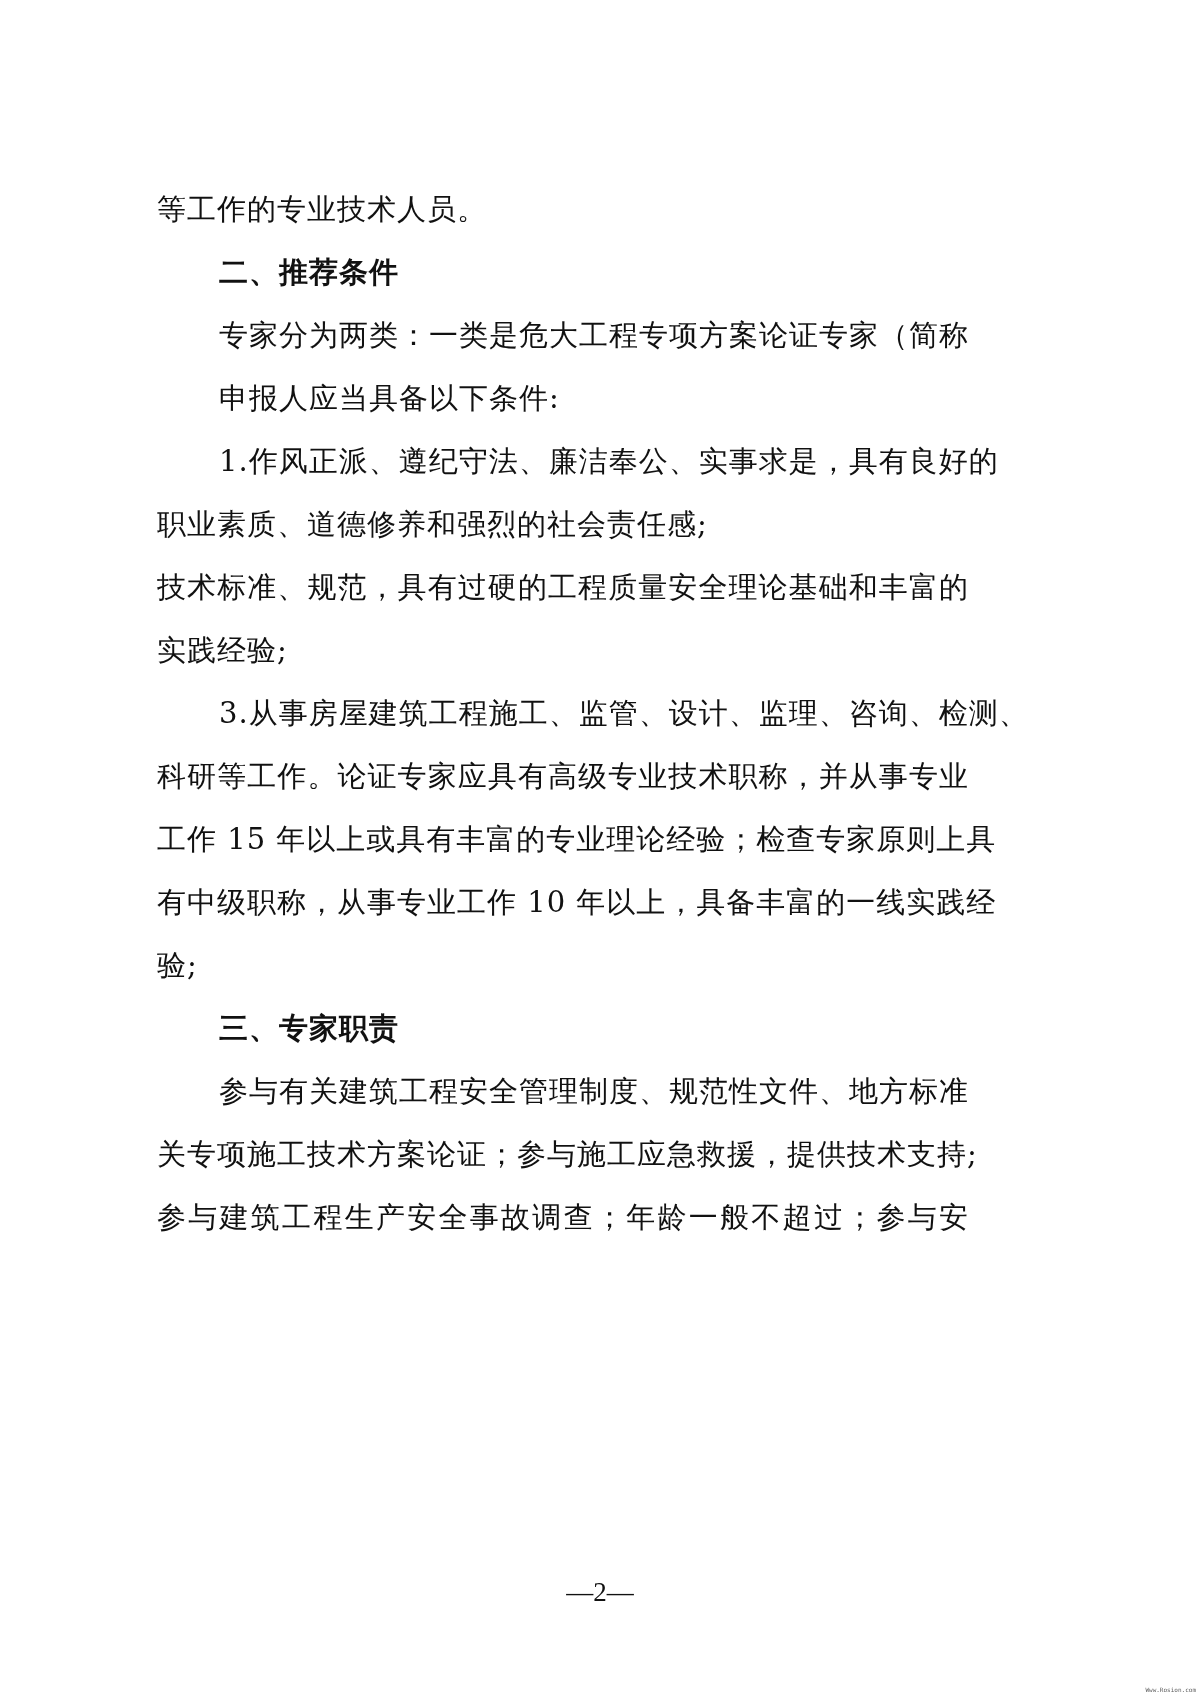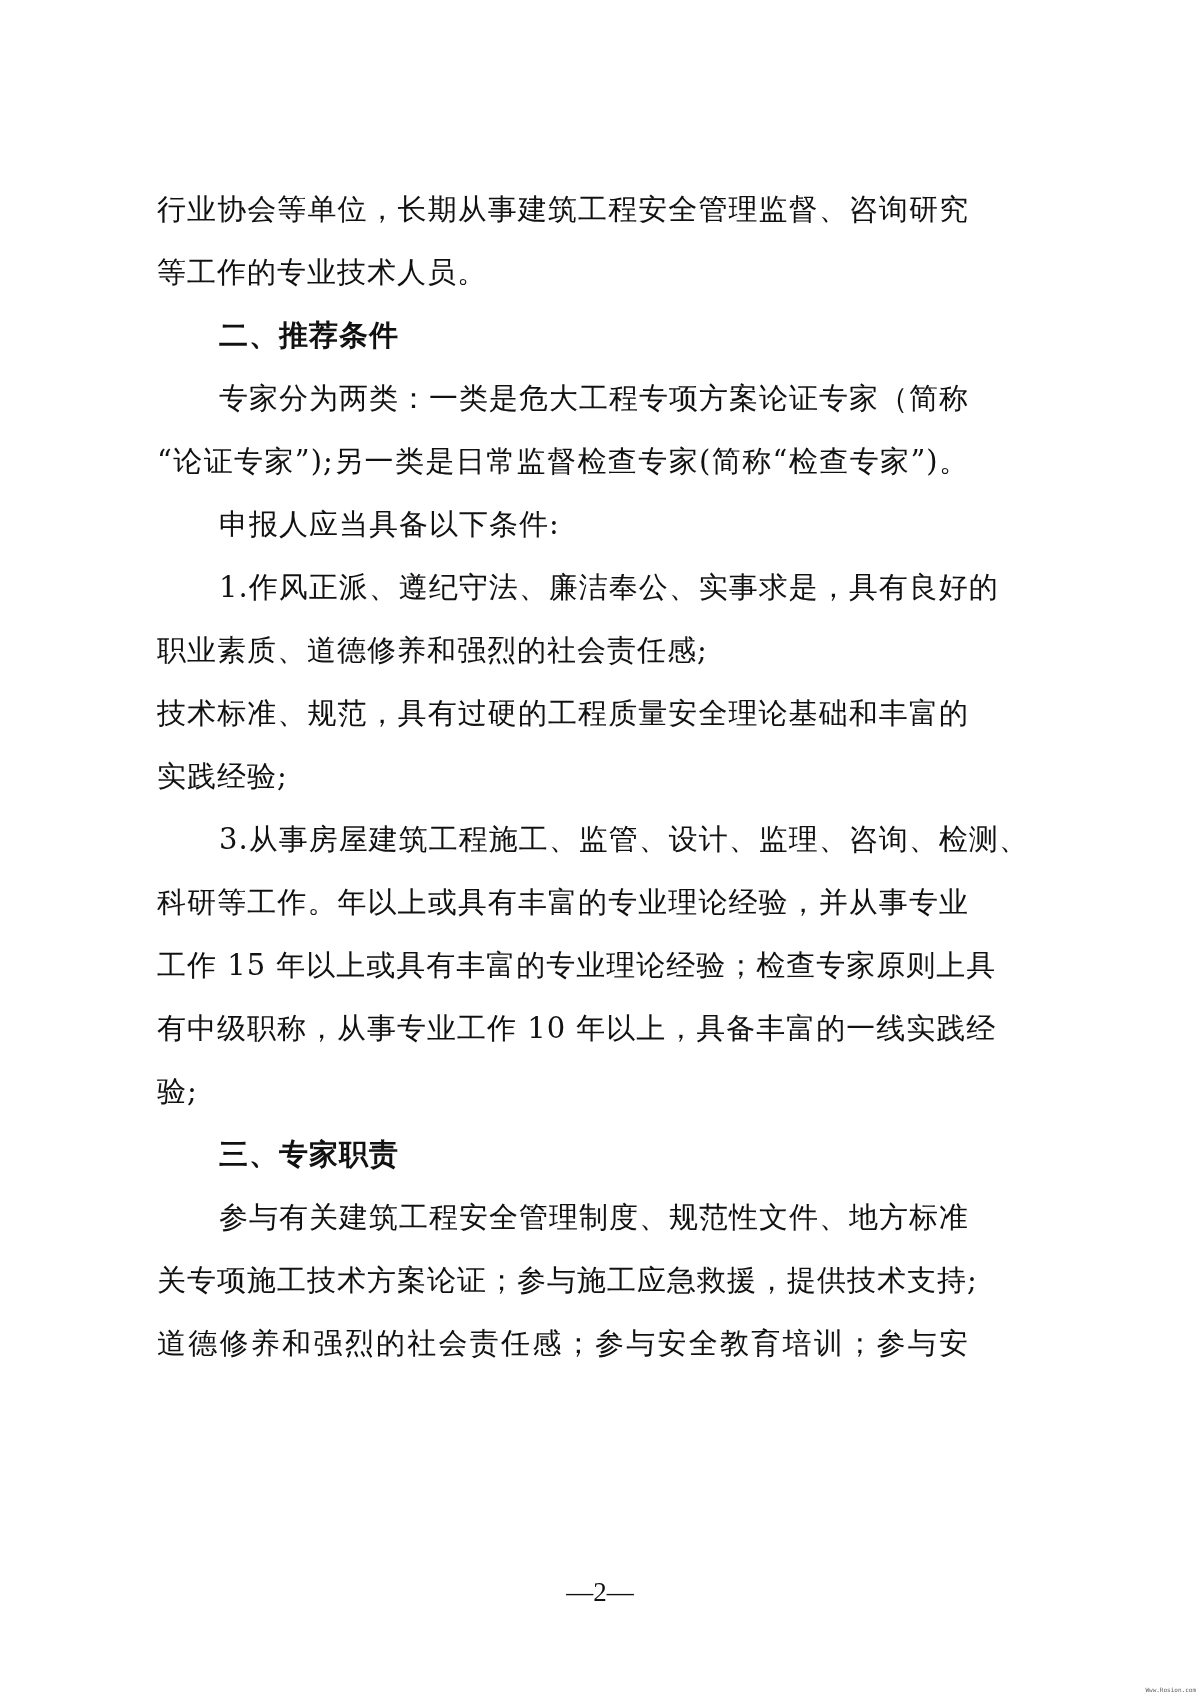--- a/index.html
+++ b/index.html
@@ -66,35 +66,33 @@
       line-height: 8px;
       color: #333333;
       font-family: "DejaVu Sans Mono", monospace;
       opacity: 0.8;
     }
   </style>
 </head>
 <body>
 
 <div class="page">
-  <div class="line">行业协会等单位，长期从事建筑工程安全管理监督、咨询研究</div>
   <div class="line last">等工作的专业技术人员。</div>
   <div class="heading">二、推荐条件</div>
   <div class="line indent">专家分为两类：一类是危大工程专项方案论证专家（简称</div>
-  <div class="line">“论证专家”);另一类是日常监督检查专家(简称“检查专家”)。</div>
   <div class="line indent last">申报人应当具备以下条件:</div>
   <div class="line indent">1.作风正派、遵纪守法、廉洁奉公、实事求是，具有良好的</div>
   <div class="line last">职业素质、道德修养和强烈的社会责任感;</div>
   <div class="line">技术标准、规范，具有过硬的工程质量安全理论基础和丰富的</div>
   <div class="line last">实践经验;</div>
   <div class="line indent">3.从事房屋建筑工程施工、监管、设计、监理、咨询、检测、</div>
-  <div class="line">科研等工作。年以上或具有丰富的专业理论经验，并从事专业</div>
+  <div class="line">科研等工作。论证专家应具有高级专业技术职称，并从事专业</div>
   <div class="line">工作 15 年以上或具有丰富的专业理论经验；检查专家原则上具</div>
   <div class="line">有中级职称，从事专业工作 10 年以上，具备丰富的一线实践经</div>
   <div class="line last">验;</div>
   <div class="heading">三、专家职责</div>
   <div class="line indent">参与有关建筑工程安全管理制度、规范性文件、地方标准</div>
   <div class="line">关专项施工技术方案论证；参与施工应急救援，提供技术支持;</div>
-  <div class="line">道德修养和强烈的社会责任感；参与安全教育培训；参与安</div>
+  <div class="line">参与建筑工程生产安全事故调查；年龄一般不超过；参与安</div>
 </div>
 
 <div class="page-number">—2—</div>
 <div class="watermark">Www.Rosion.com</div>
 
 </body></html>

